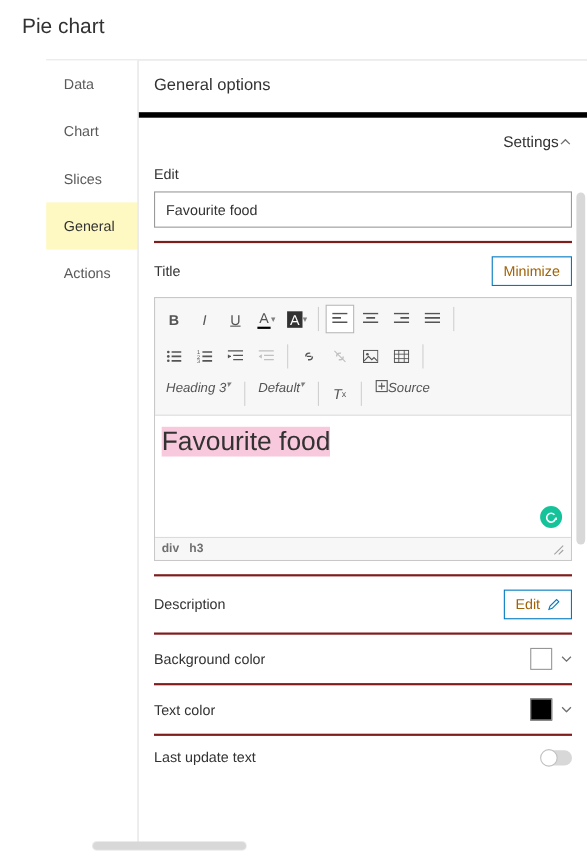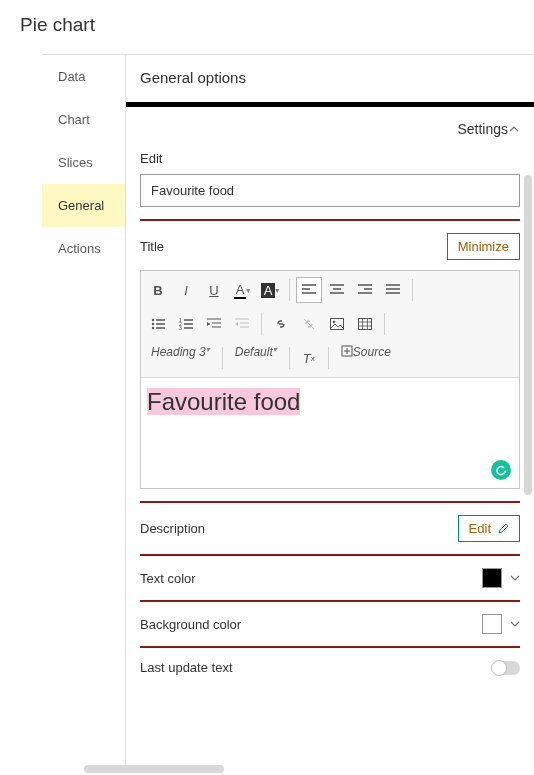--- a/index.html
+++ b/index.html
@@ -212,65 +212,76 @@
           <div class="editor-content">
             <span class="editor-text">Favourite food</span>
             <div class="grammarly">
               <svg width="12" height="12" viewBox="0 0 12 12">
                   <path d="M9 4a4 4 0 10.5 4.5" stroke="#fff" stroke-width="1.5" fill="none"></path>
                   <path d="M9 8l1.5 0 0-1.5" stroke="#fff" stroke-width="1.5" fill="none"></path>
                 </svg>
             </div>
           </div>
 
+          <div class="editor-footer">
+            <div>
+              <span>div</span>&nbsp;&nbsp;
+              <span>h3</span>
+            </div>
+            <span class="resize-handle">
+              <svg width="12" height="12">
+                  <path d="M11 3L3 11M11 7L7 11" stroke="#a0a0a0" stroke-width="1"></path>
+                </svg>
+            </span>
+          </div>
         </div>
       </div>
 
       <div class="row">
         <div class="row-head">
           <span>Description</span>
           <button class="btn-outline">
             <span>Edit</span>
             <svg width="12" height="12">
                 <path d="M2 10l1-3 6-6 2 2-6 6-3 1z" stroke="#0079c1" fill="none" stroke-width="1"></path>
               </svg>
           </button>
         </div>
       </div>
 
       <div class="row">
         <div class="row-head">
+          <span>Background color</span>
+          <div class="color-row-right">
+            <div class="color-swatch" style="background:#fff"></div>
+            <span>
+                <svg width="10" height="6">
+                  <path d="M1 1L5 5L9 1" stroke="#707070" stroke-width="1.2" fill="none"></path>
+                </svg>
+              </span>
+          </div>
+        </div>
+      </div>
+
+      <div class="row">
+        <div class="row-head">
           <span>Text color</span>
           <div class="color-row-right">
             <div class="color-swatch" style="background:#000"></div>
             <span>
                 <svg width="10" height="6">
                   <path d="M1 1L5 5L9 1" stroke="#707070" stroke-width="1.2" fill="none"></path>
                 </svg>
               </span>
           </div>
         </div>
       </div>
 
       <div class="row">
         <div class="row-head">
-          <span>Background color</span>
-          <div class="color-row-right">
-            <div class="color-swatch" style="background:#fff"></div>
-            <span>
-                <svg width="10" height="6">
-                  <path d="M1 1L5 5L9 1" stroke="#707070" stroke-width="1.2" fill="none"></path>
-                </svg>
-              </span>
-          </div>
-        </div>
-      </div>
-
-      <div class="row">
-        <div class="row-head">
           <span>Last update text</span>
           <div class="toggle"></div>
         </div>
       </div>
 
     </div>
   </div>
 </div>
 <div class="scrollbar-h"></div>
 

